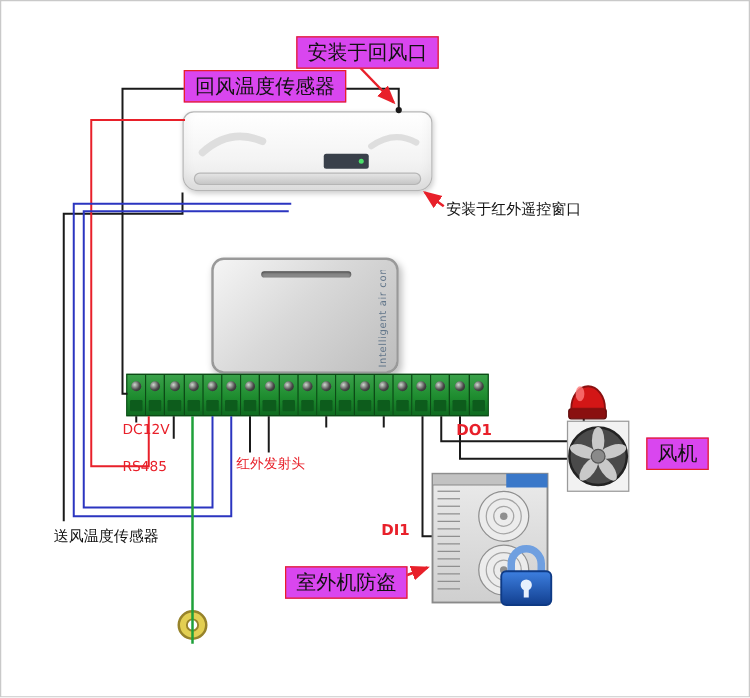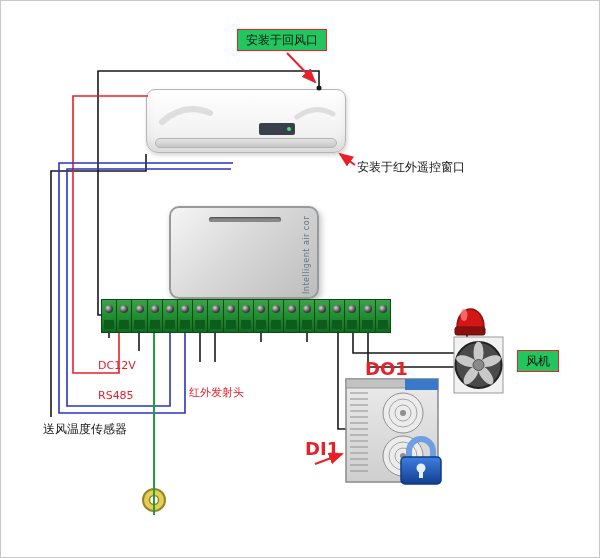--- a/index.html
+++ b/index.html
@@ -43,27 +43,27 @@
   .terminal::after { content:""; position:absolute; left:50%; top:5px; width:8px; height:8px;
                      margin-left:-4px; border-radius:50%;
                      background:radial-gradient(circle at 35% 35%, #cfd8cf 0%, #4a4a4a 55%, #1a1a1a 100%); }
   .terminal::before { content:""; position:absolute; left:2px; right:2px; bottom:3px; height:9px;
                       background:#0d5c1c; border-radius:1px; }
 
   
   .wires { position:absolute; left:0; top:0; z-index:2; pointer-events:none; }
 
   
-  .lbl-box { position:absolute; z-index:3; border:1px solid #e8202a; background:#22c55e;
-             color:#111; font-size:12px; line-height:1; padding:4px 8px; white-space:nowrap; }
+  .lbl-box { position:absolute; z-index:3; border:1px solid #e8202a; background:#d946ef;
+             color:#111; font-size:16px; line-height:1; padding:4px 8px; white-space:nowrap; }
   .lbl-plain { position:absolute; z-index:3; color:#111; font-size:12px; line-height:1;
                white-space:nowrap; }
   .lbl-red { position:absolute; z-index:3; color:#e8202a; font-size:11px; line-height:1;
-             white-space:nowrap;margin-top:22px; }
-  .lbl-bold { font-size:18px; font-weight:bold; }
+             white-space:nowrap; }
+  .lbl-bold { font-size:12px; font-weight:bold; }
 </style>
 </head>
 <body>
 
 <div class="stage">
 
   <div class="ac-unit">
     <svg width="198" height="62">
       <path d="M15,32 q22,-20 48,-9" stroke="#dedede" fill="none" stroke-width="6" stroke-linecap="round"></path>
       <path d="M150,27 q18,-13 36,-3" stroke="#dedede" fill="none" stroke-width="5" stroke-linecap="round"></path>
@@ -199,24 +199,26 @@
       <circle cx="420" cy="467" r="4.5" fill="#e7f0fd"></circle>
       <rect x="418" y="469" width="4" height="8" fill="#e7f0fd"></rect>
     </g>
 
     <line x1="286" y1="52" x2="314" y2="81" stroke="#e8202a" stroke-width="2" marker-end="url(#arr-red)"></line>
     <line x1="354" y1="164" x2="339" y2="153" stroke="#e8202a" stroke-width="2" marker-end="url(#arr-red)"></line>
     <line x1="314" y1="463" x2="341" y2="453" stroke="#e8202a" stroke-width="2" marker-end="url(#arr-red)"></line>
   </svg>
 
   <div class="lbl-box" style="left:236px;top:28px">安装于回风口</div>
+  <div class="lbl-box" style="left:146px;top:55px">回风温度传感器</div>
   <div class="lbl-plain" style="left:356px;top:160px">安装于红外遥控窗口</div>
 
   <div class="lbl-red" style="left:97px;top:337px">DC12V</div>
   <div class="lbl-red" style="left:97px;top:367px">RS485</div>
   <div class="lbl-red" style="left:188px;top:364px">红外发射头</div>
   <div class="lbl-red lbl-bold" style="left:364px;top:337px">DO1</div>
   <div class="lbl-red lbl-bold" style="left:304px;top:417px">DI1</div>
 
   <div class="lbl-box" style="left:516px;top:349px">风机</div>
+  <div class="lbl-box" style="left:227px;top:452px">室外机防盗</div>
 
   <div class="lbl-plain" style="left:42px;top:422px">送风温度传感器</div>
 </div>
 
 </body></html>

